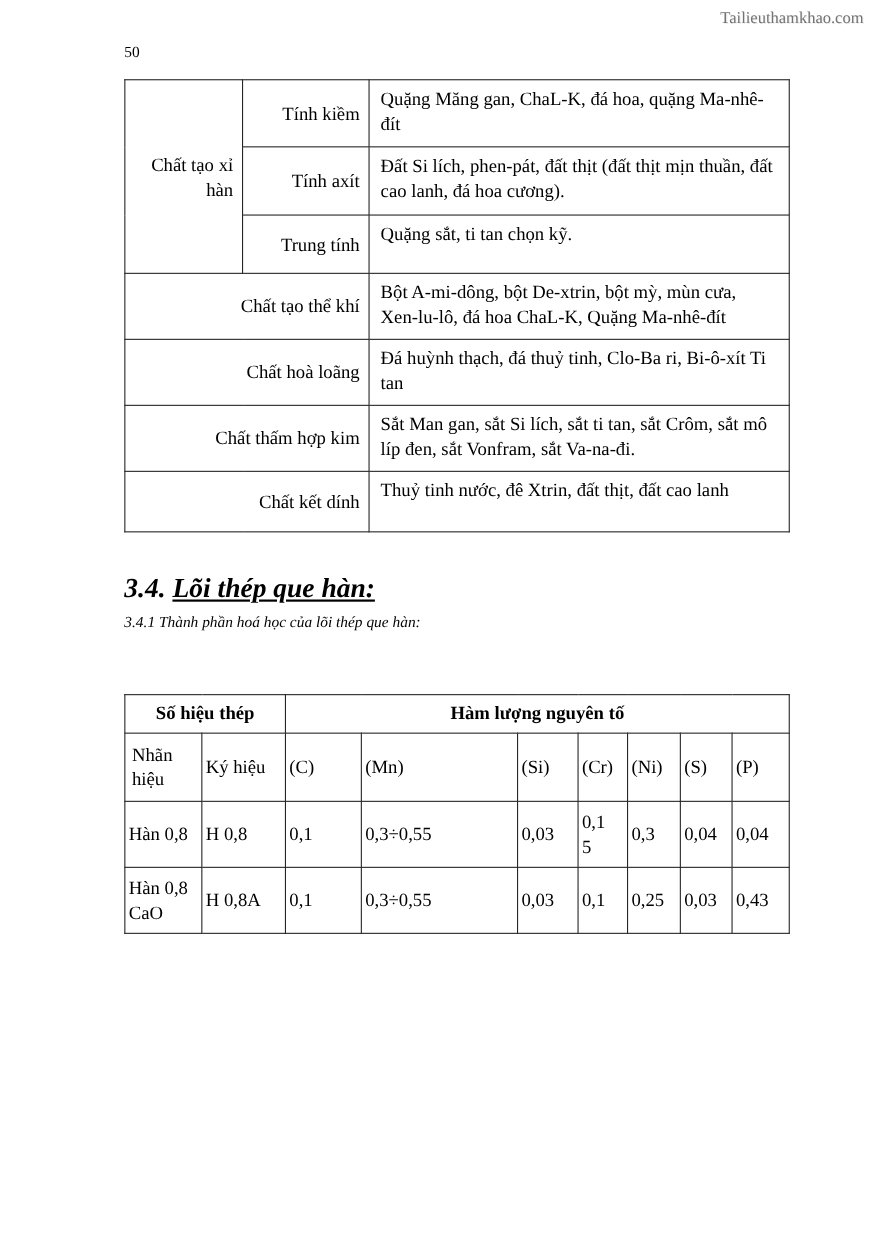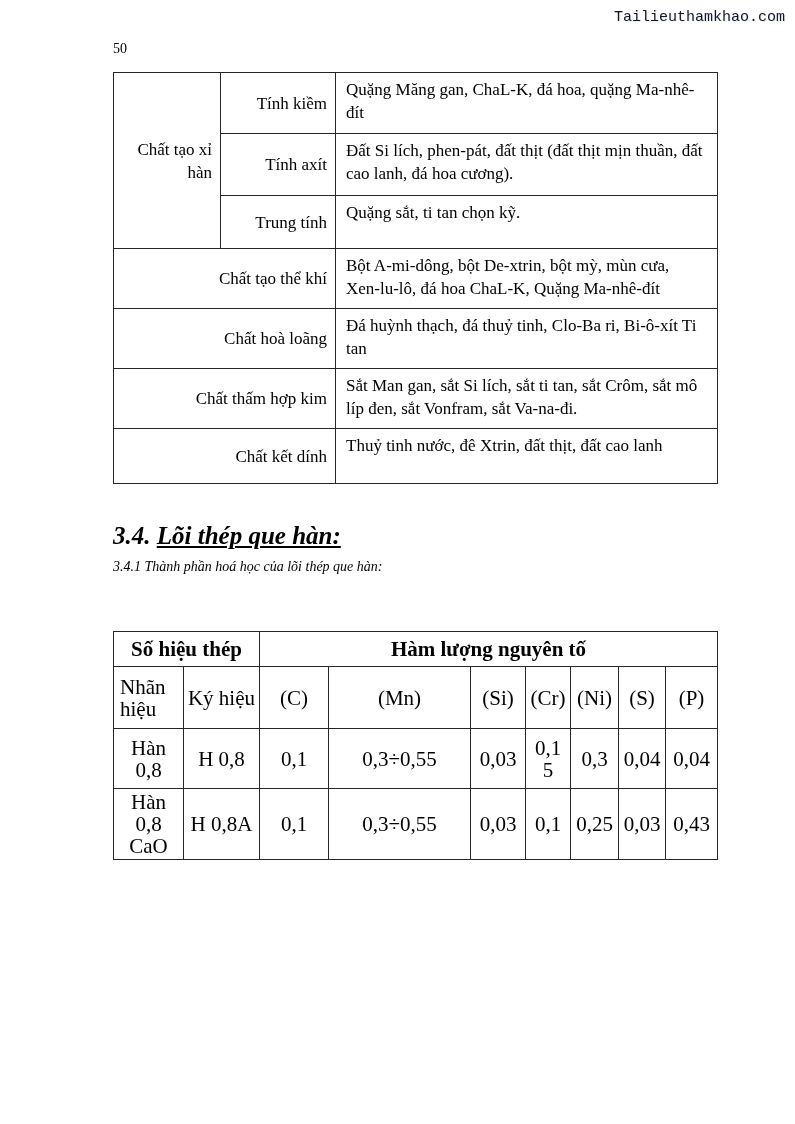--- a/index.html
+++ b/index.html
@@ -6,23 +6,23 @@
   .page {
     position:relative;
     width:795px; height:1124px;
     background:#ffffff;
     color:#000;
     font-family:"Liberation Serif", serif;
     overflow:hidden;
   }
   .watermark {
     position:absolute; top:9px; right:10px;
-    font-family:Liberation Mono, monospace;
+    font-family:Liberation Serif, serif;
     font-size:15px;
-    color:#0f172a;
+    color:#737373;
     text-shadow:1px 1px 0 #efefef;
   }
   .content { margin-left:113px; width:604px; }
   .page-number {
     padding-top:42px;
     font-size:14px;
     line-height:1;
   }
 
   table { border-collapse:collapse; table-layout:fixed; }
@@ -48,24 +48,24 @@
   }
   .para {
     margin-top:7px;
     font-size:17.5px;
     line-height:26px;
     text-align:justify;
     text-indent:40px;
   }
 
   
-  .t2 { width:604px; margin-top:53px; font-size:21px; }
+  .t2 { width:604px; margin-top:53px; font-size:17px; }
   .t2 th { font-weight:bold; text-align:center; vertical-align:middle; padding:2px; }
   .t2 td {
-    text-align:center; vertical-align:middle;
+    text-align:left; vertical-align:middle;
     padding:2px 3px;
     line-height:22px;
     white-space:pre-line;
   }
   .t2 td.left { text-align:left; padding-left:6px; }
   .t2 tr.r-h1 { height:35px; }
   .t2 tr.r-h2 { height:62px; }
   .t2 tr.r-h3 { height:37px; }
   .t2 tr.r-data { height:60px; }
 </style>

